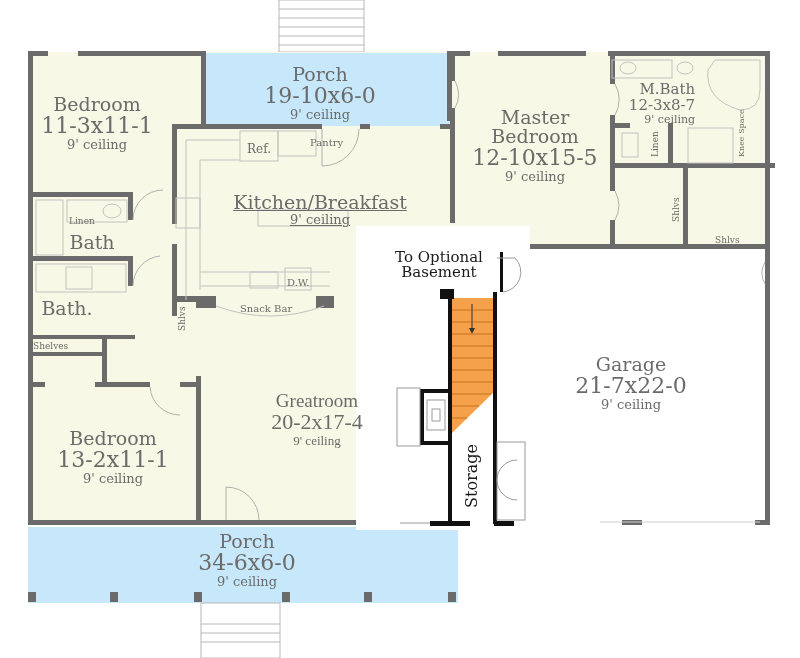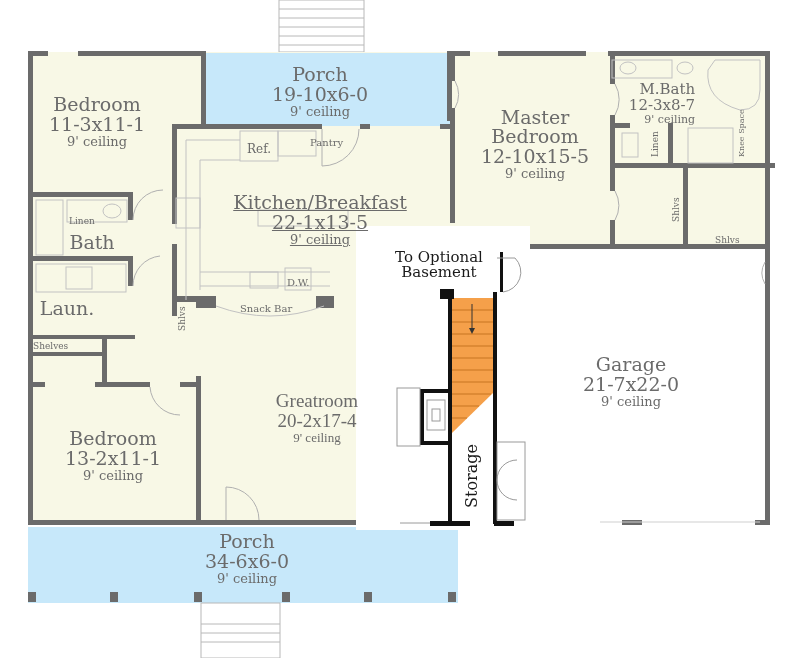--- a/index.html
+++ b/index.html
@@ -1,20 +1,20 @@
 <!DOCTYPE html>
 <html><head>
 <meta charset="utf-8">
 <style>
   html,body{margin:0;padding:0;background:#ffffff;}
   body{width:800px;height:658px;position:relative;overflow:hidden;font-family:"DejaVu Serif","Liberation Serif",serif;}
   #plan{position:absolute;left:0;top:0;width:800px;height:658px;}
   .lbl{position:absolute;text-align:center;color:#6b6b6b;line-height:1;white-space:nowrap;transform:translateX(-50%);}
   .lbl .n{font-size:19px;display:block;}
-  .lbl .d{font-size:19px;display:block;margin-top:1px;}
+  .lbl .d{font-size:22px;display:block;margin-top:1px;}
   .lbl .c{font-size:13px;display:block;margin-top:1px;}
   .sm{position:absolute;color:#6b6b6b;font-size:11px;white-space:nowrap;line-height:1;}
   .vert{transform:rotate(-90deg);transform-origin:left top;}
   .black{color:#1a1a1a;}
 </style>
 </head>
 <body>
 
 <svg id="plan" viewBox="0 0 800 658" xmlns="http://www.w3.org/2000/svg">
 
@@ -196,21 +196,20 @@
 </div>
 
 <div class="lbl" style="left:97px;top:95px;">
   <span class="n">Bedroom</span>
   <span class="d">11-3x11-1</span>
   <span class="c">9' ceiling</span>
 </div>
 
 <div class="lbl" style="left:320px;top:193px;text-decoration:underline;">
   <span class="n">Kitchen/Breakfast</span>
-  <span class="d">22-1x13-5</span>
   <span class="c">9' ceiling</span>
 </div>
 
 <div class="lbl" style="left:535px;top:108px;">
   <span class="n">Master</span>
   <span class="n">Bedroom</span>
   <span class="d">12-10x15-5</span>
   <span class="c">9' ceiling</span>
 </div>
 
@@ -218,21 +217,21 @@
   <span class="n" style="font-size:15px;">M.Bath</span>
   <span class="d" style="font-size:15px;">12-3x8-7</span>
   <span class="c" style="font-size:11px;">9' ceiling</span>
 </div>
 
 <div class="lbl" style="left:92px;top:233px;">
   <span class="n">Bath</span>
 </div>
 
 <div class="lbl" style="left:67px;top:299px;">
-  <span class="n">Laun.</span>
+  <span class="n">Bath.</span>
 </div>
 
 <div class="lbl" style="left:317px;top:391px;font-family:Liberation Serif, serif;">
   <span class="n">Greatroom</span>
   <span class="d">20-2x17-4</span>
   <span class="c">9' ceiling</span>
 </div>
 
 <div class="lbl" style="left:113px;top:429px;">
   <span class="n">Bedroom</span>

